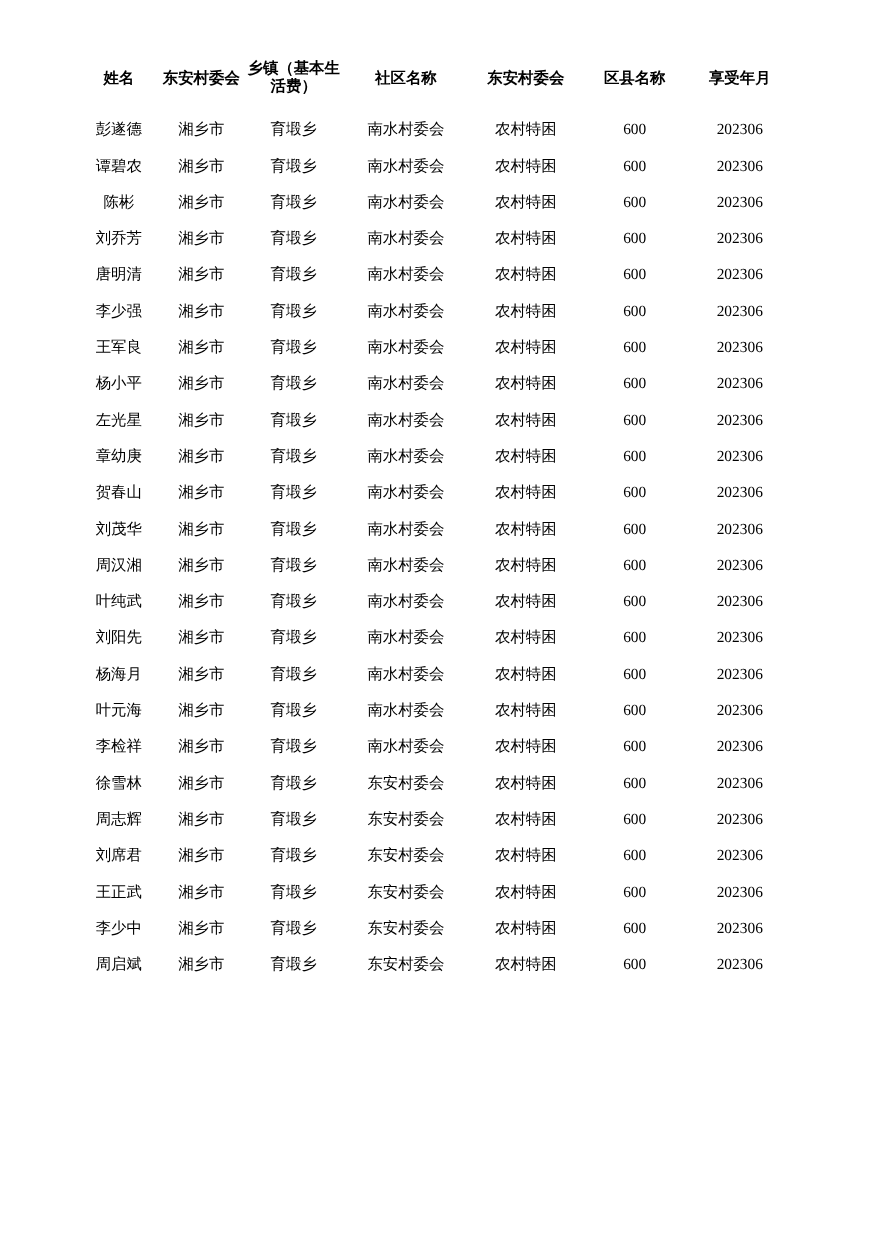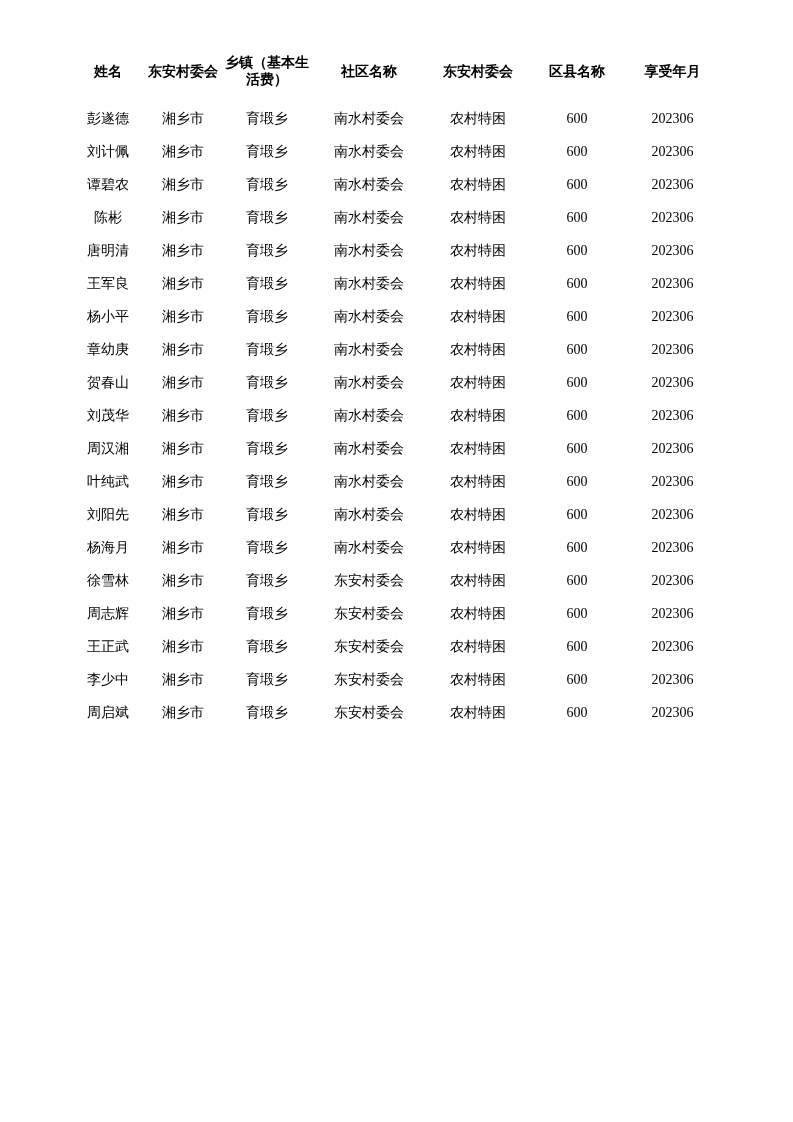--- a/index.html
+++ b/index.html
@@ -101,74 +101,92 @@
         <tr>
           <td>彭遂德</td>
           <td>湘乡市</td>
           <td>育塅乡</td>
           <td>南水村委会</td>
           <td>农村特困</td>
           <td>600</td>
           <td>202306</td>
         </tr>
         <tr>
-          <td>刘计佩</td>
-          <td>湘乡市</td>
-          <td>育塅乡</td>
-          <td>南水村委会</td>
-          <td>农村特困</td>
-          <td>600</td>
-          <td>202306</td>
-        </tr>
-        <tr>
           <td>谭碧农</td>
           <td>湘乡市</td>
           <td>育塅乡</td>
           <td>南水村委会</td>
           <td>农村特困</td>
           <td>600</td>
           <td>202306</td>
         </tr>
         <tr>
           <td>陈彬</td>
           <td>湘乡市</td>
           <td>育塅乡</td>
           <td>南水村委会</td>
           <td>农村特困</td>
           <td>600</td>
           <td>202306</td>
         </tr>
         <tr>
+          <td>刘乔芳</td>
+          <td>湘乡市</td>
+          <td>育塅乡</td>
+          <td>南水村委会</td>
+          <td>农村特困</td>
+          <td>600</td>
+          <td>202306</td>
+        </tr>
+        <tr>
           <td>唐明清</td>
           <td>湘乡市</td>
           <td>育塅乡</td>
           <td>南水村委会</td>
           <td>农村特困</td>
           <td>600</td>
           <td>202306</td>
         </tr>
         <tr>
+          <td>李少强</td>
+          <td>湘乡市</td>
+          <td>育塅乡</td>
+          <td>南水村委会</td>
+          <td>农村特困</td>
+          <td>600</td>
+          <td>202306</td>
+        </tr>
+        <tr>
           <td>王军良</td>
           <td>湘乡市</td>
           <td>育塅乡</td>
           <td>南水村委会</td>
           <td>农村特困</td>
           <td>600</td>
           <td>202306</td>
         </tr>
         <tr>
           <td>杨小平</td>
           <td>湘乡市</td>
           <td>育塅乡</td>
           <td>南水村委会</td>
           <td>农村特困</td>
           <td>600</td>
           <td>202306</td>
         </tr>
         <tr>
+          <td>左光星</td>
+          <td>湘乡市</td>
+          <td>育塅乡</td>
+          <td>南水村委会</td>
+          <td>农村特困</td>
+          <td>600</td>
+          <td>202306</td>
+        </tr>
+        <tr>
           <td>章幼庚</td>
           <td>湘乡市</td>
           <td>育塅乡</td>
           <td>南水村委会</td>
           <td>农村特困</td>
           <td>600</td>
           <td>202306</td>
         </tr>
         <tr>
           <td>贺春山</td>
@@ -218,30 +236,57 @@
         <tr>
           <td>杨海月</td>
           <td>湘乡市</td>
           <td>育塅乡</td>
           <td>南水村委会</td>
           <td>农村特困</td>
           <td>600</td>
           <td>202306</td>
         </tr>
         <tr>
+          <td>叶元海</td>
+          <td>湘乡市</td>
+          <td>育塅乡</td>
+          <td>南水村委会</td>
+          <td>农村特困</td>
+          <td>600</td>
+          <td>202306</td>
+        </tr>
+        <tr>
+          <td>李检祥</td>
+          <td>湘乡市</td>
+          <td>育塅乡</td>
+          <td>南水村委会</td>
+          <td>农村特困</td>
+          <td>600</td>
+          <td>202306</td>
+        </tr>
+        <tr>
           <td>徐雪林</td>
           <td>湘乡市</td>
           <td>育塅乡</td>
           <td>东安村委会</td>
           <td>农村特困</td>
           <td>600</td>
           <td>202306</td>
         </tr>
         <tr>
           <td>周志辉</td>
+          <td>湘乡市</td>
+          <td>育塅乡</td>
+          <td>东安村委会</td>
+          <td>农村特困</td>
+          <td>600</td>
+          <td>202306</td>
+        </tr>
+        <tr>
+          <td>刘席君</td>
           <td>湘乡市</td>
           <td>育塅乡</td>
           <td>东安村委会</td>
           <td>农村特困</td>
           <td>600</td>
           <td>202306</td>
         </tr>
         <tr>
           <td>王正武</td>
           <td>湘乡市</td>

